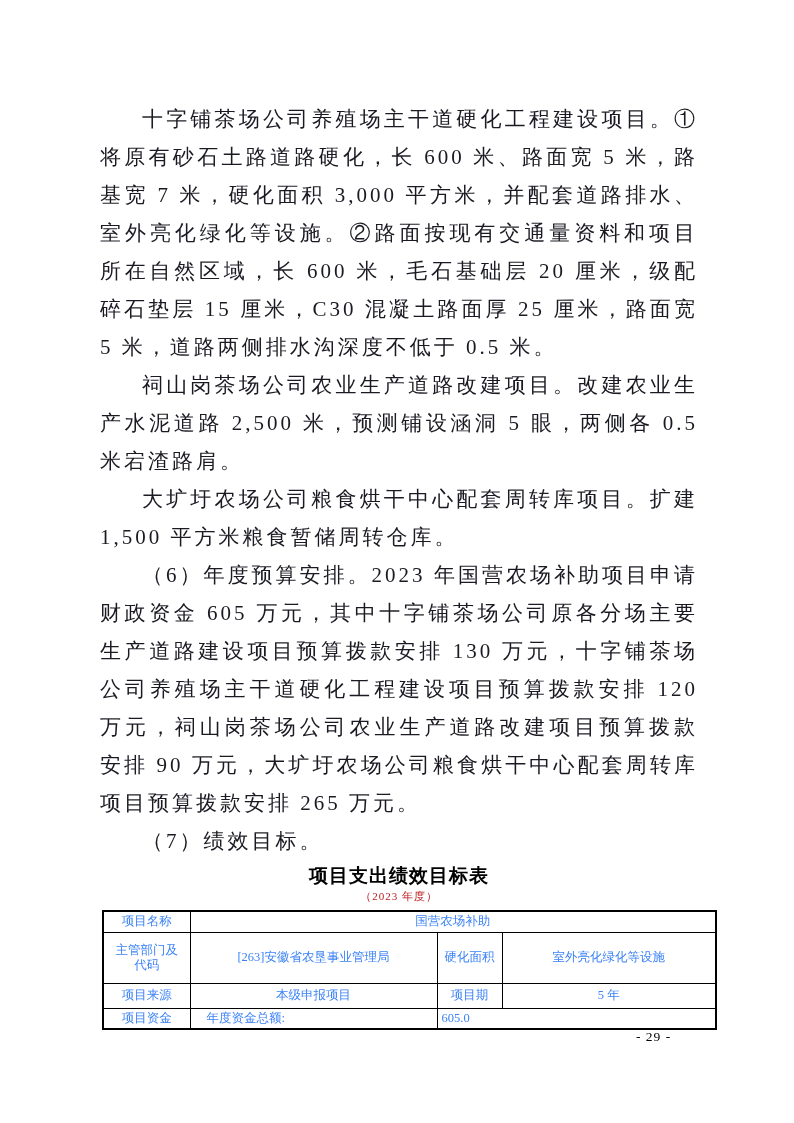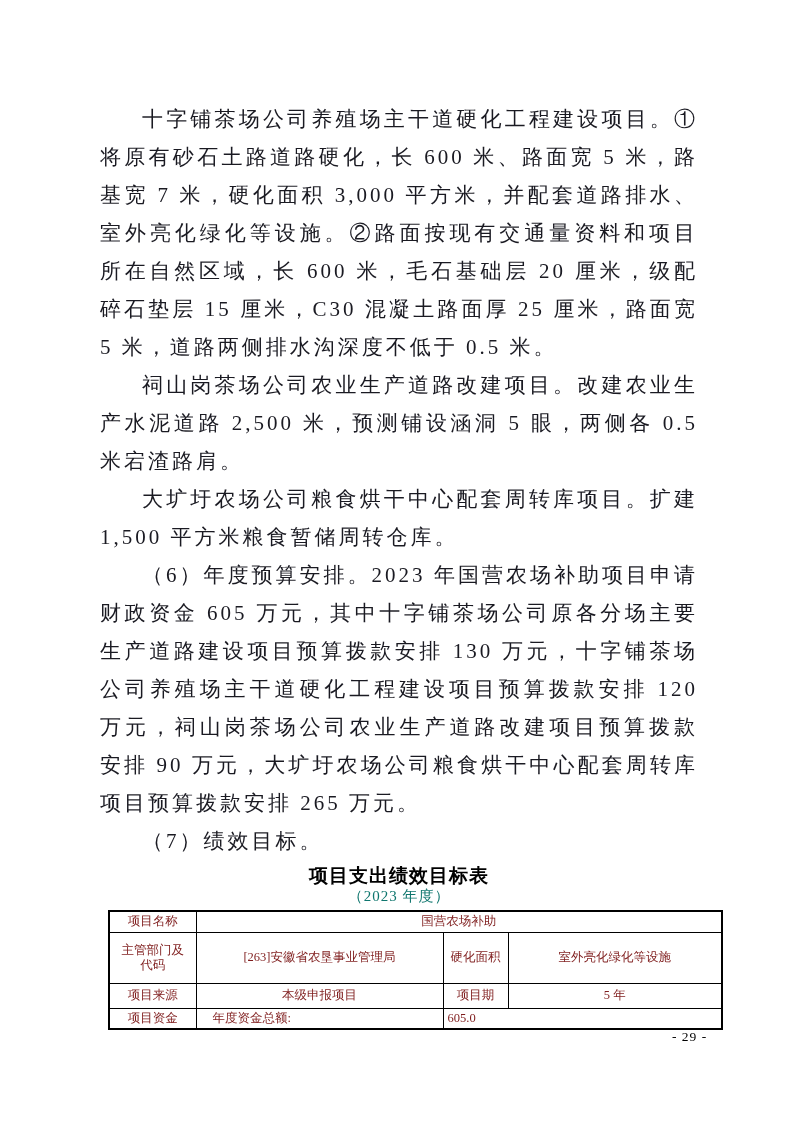--- a/index.html
+++ b/index.html
@@ -36,34 +36,34 @@
     margin-top: 3px;
     font-family: "Liberation Sans", "DejaVu Sans", sans-serif;
     font-weight: bold;
     font-size: 19px;
     line-height: 25px;
     text-align: center;
     letter-spacing: 1px;
     color: #000;
   }
   .table-subtitle {
-    font-size: 15px;
+    font-size: 11px;
     line-height: 17px;
     text-align: center;
     letter-spacing: 1px;
-    color: #0f766e;
+    color: #b91c1c;
   }
   table.perf {
     margin-top: 5px;
-    margin-left: 8px;
+    margin-left: 2px;
     width: 613px;
     border-collapse: collapse;
     table-layout: fixed;
     font-size: 12.5px;
-    color: #7f1d1d;
+    color: #3b82f6;
     border: 2px solid #000;
   }
   table.perf td {
     border: 1px solid #000;
     text-align: center;
     vertical-align: middle;
     line-height: 15px;
     padding: 2px 4px;
     overflow: hidden;
   }
@@ -74,21 +74,20 @@
   tr.r2 { height: 35px; }
   tr.r3 { height: 25px; }
   tr.r4 { height: 16px; }
   .page-number {
     position: absolute;
     left: 636px;
     top: 1029px;
     font-size: 13.5px;
     letter-spacing: 1px;
     color: #000;
-    margin-left: 36px;
   }
 </style>
 </head>
 <body>
 
 <div class="page">
   <div class="content">
 
     <p class="body-par">十字铺茶场公司养殖场主干道硬化工程建设项目。①将原有砂石土路道路硬化，长 600 米、路面宽 5 米，路基宽 7 米，硬化面积 3,000 平方米，并配套道路排水、室外亮化绿化等设施。②路面按现有交通量资料和项目所在自然区域，长 600 米，毛石基础层 20 厘米，级配碎石垫层 15 厘米，C30 混凝土路面厚 25 厘米，路面宽 5 米，道路两侧排水沟深度不低于 0.5 米。</p>
     <p class="body-par">祠山岗茶场公司农业生产道路改建项目。改建农业生产水泥道路 2,500 米，预测铺设涵洞 5 眼，两侧各 0.5 米宕渣路肩。</p>

